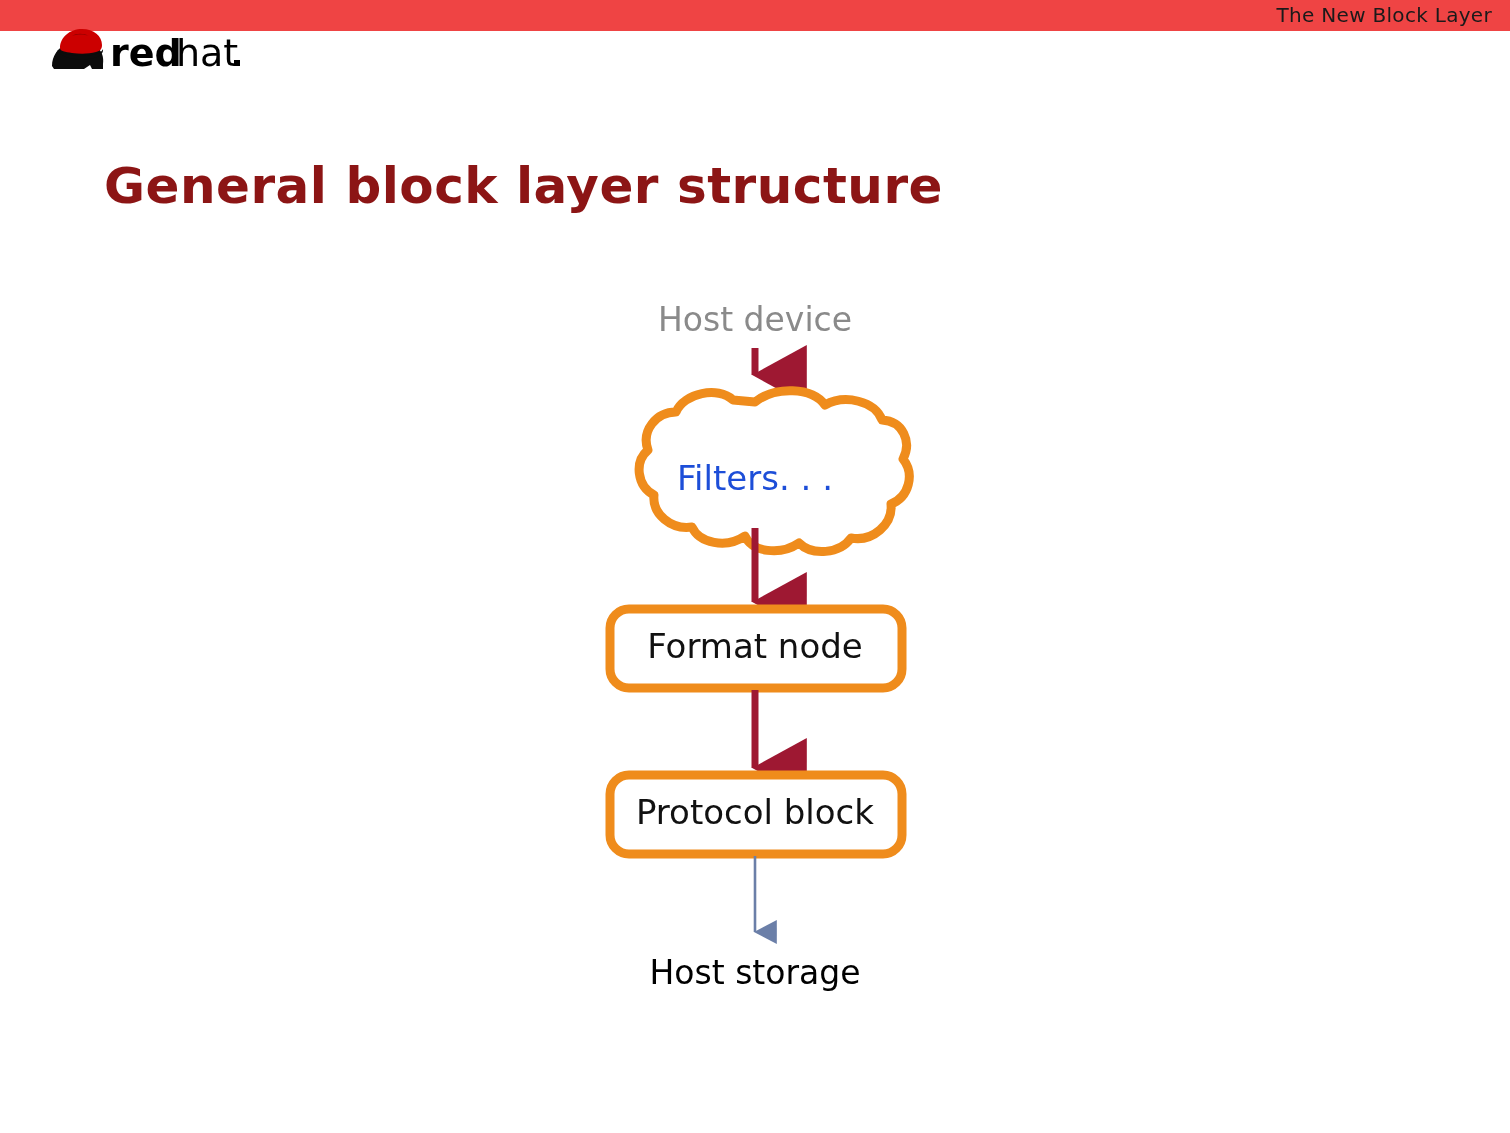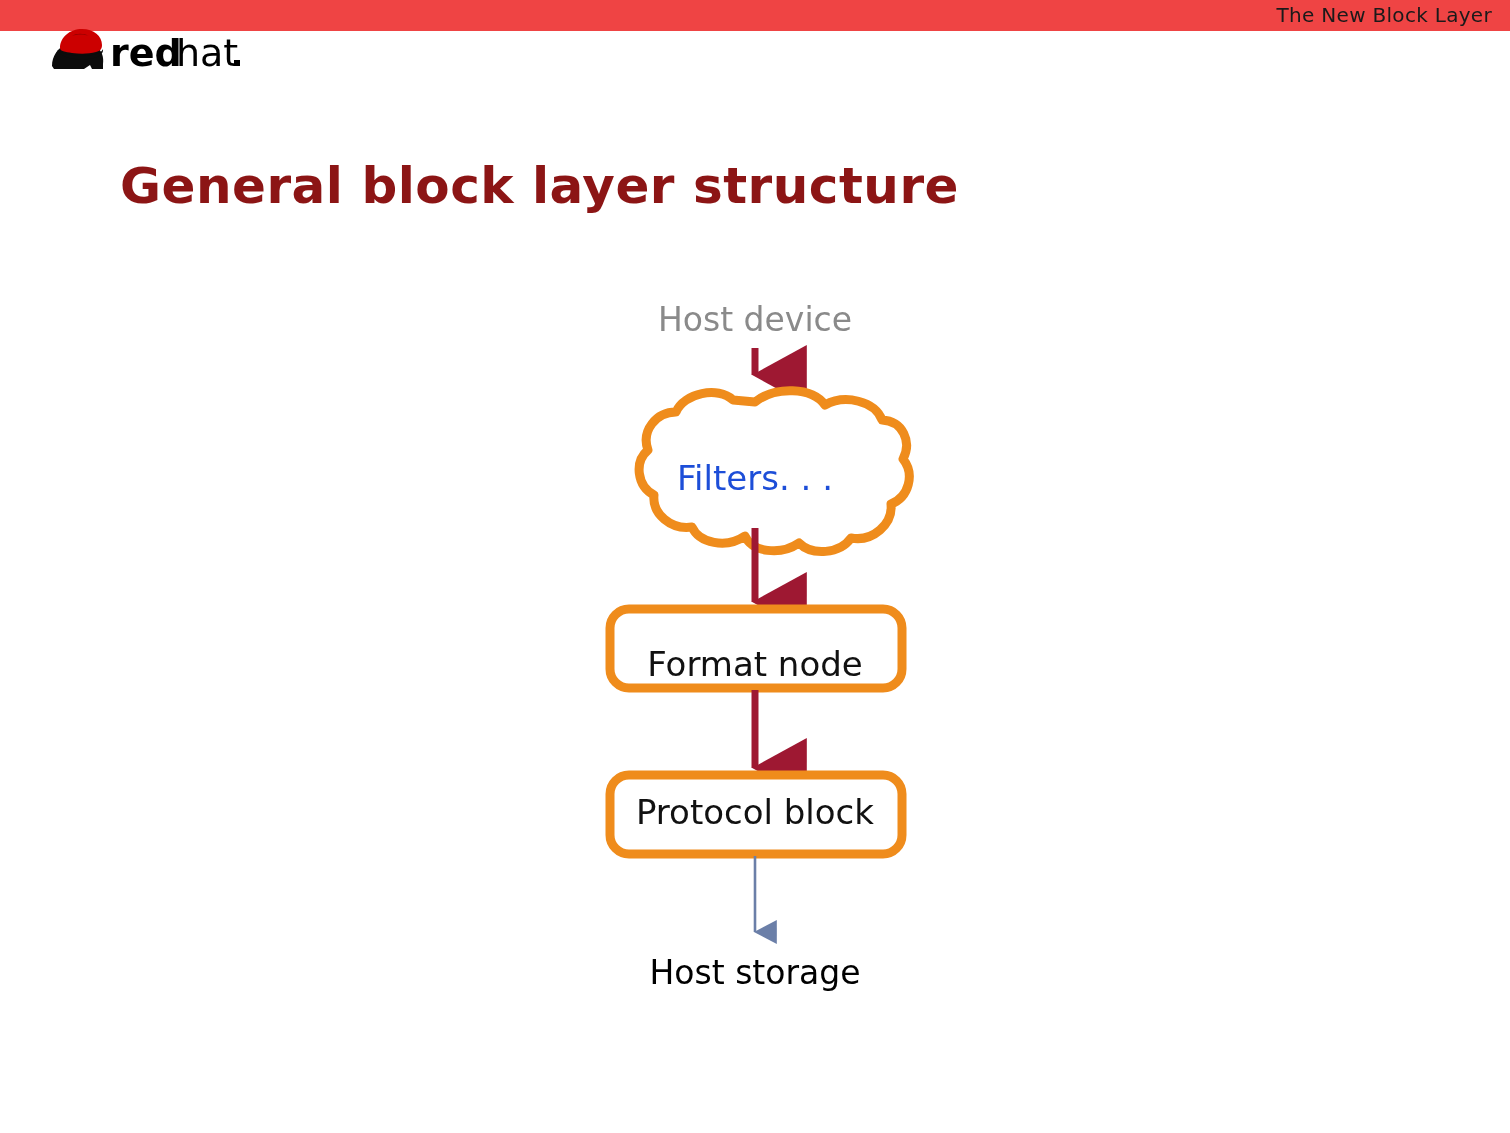--- a/index.html
+++ b/index.html
@@ -52,21 +52,20 @@
     position: absolute;
     left: 104px;
     top: 121px;
     font-family: "DejaVu Sans", sans-serif;
     font-weight: bold;
     font-size: 50px;
     line-height: 62px;
     letter-spacing: 0.5px;
     color: #8c1515;
     white-space: nowrap;
-    margin-left: 16px;
   }
 
   
   #diagram {
     position: absolute;
     left: 0;
     top: 0;
     width: 1510px;
     height: 1133px;
   }
@@ -90,21 +89,21 @@
   #label-filters {
     left: 505px;
     top: 456px;
     width: 500px;
     font-size: 34px;
     line-height: 44px;
     color: #1d4ed8;
   }
   #label-format-node {
     left: 505px;
-    top: 642px;
+    top: 624px;
     width: 500px;
     font-size: 34px;
     line-height: 44px;
     color: #111111;
   }
   #label-protocol-node {
     left: 505px;
     top: 790px;
     width: 500px;
     font-size: 34px;

